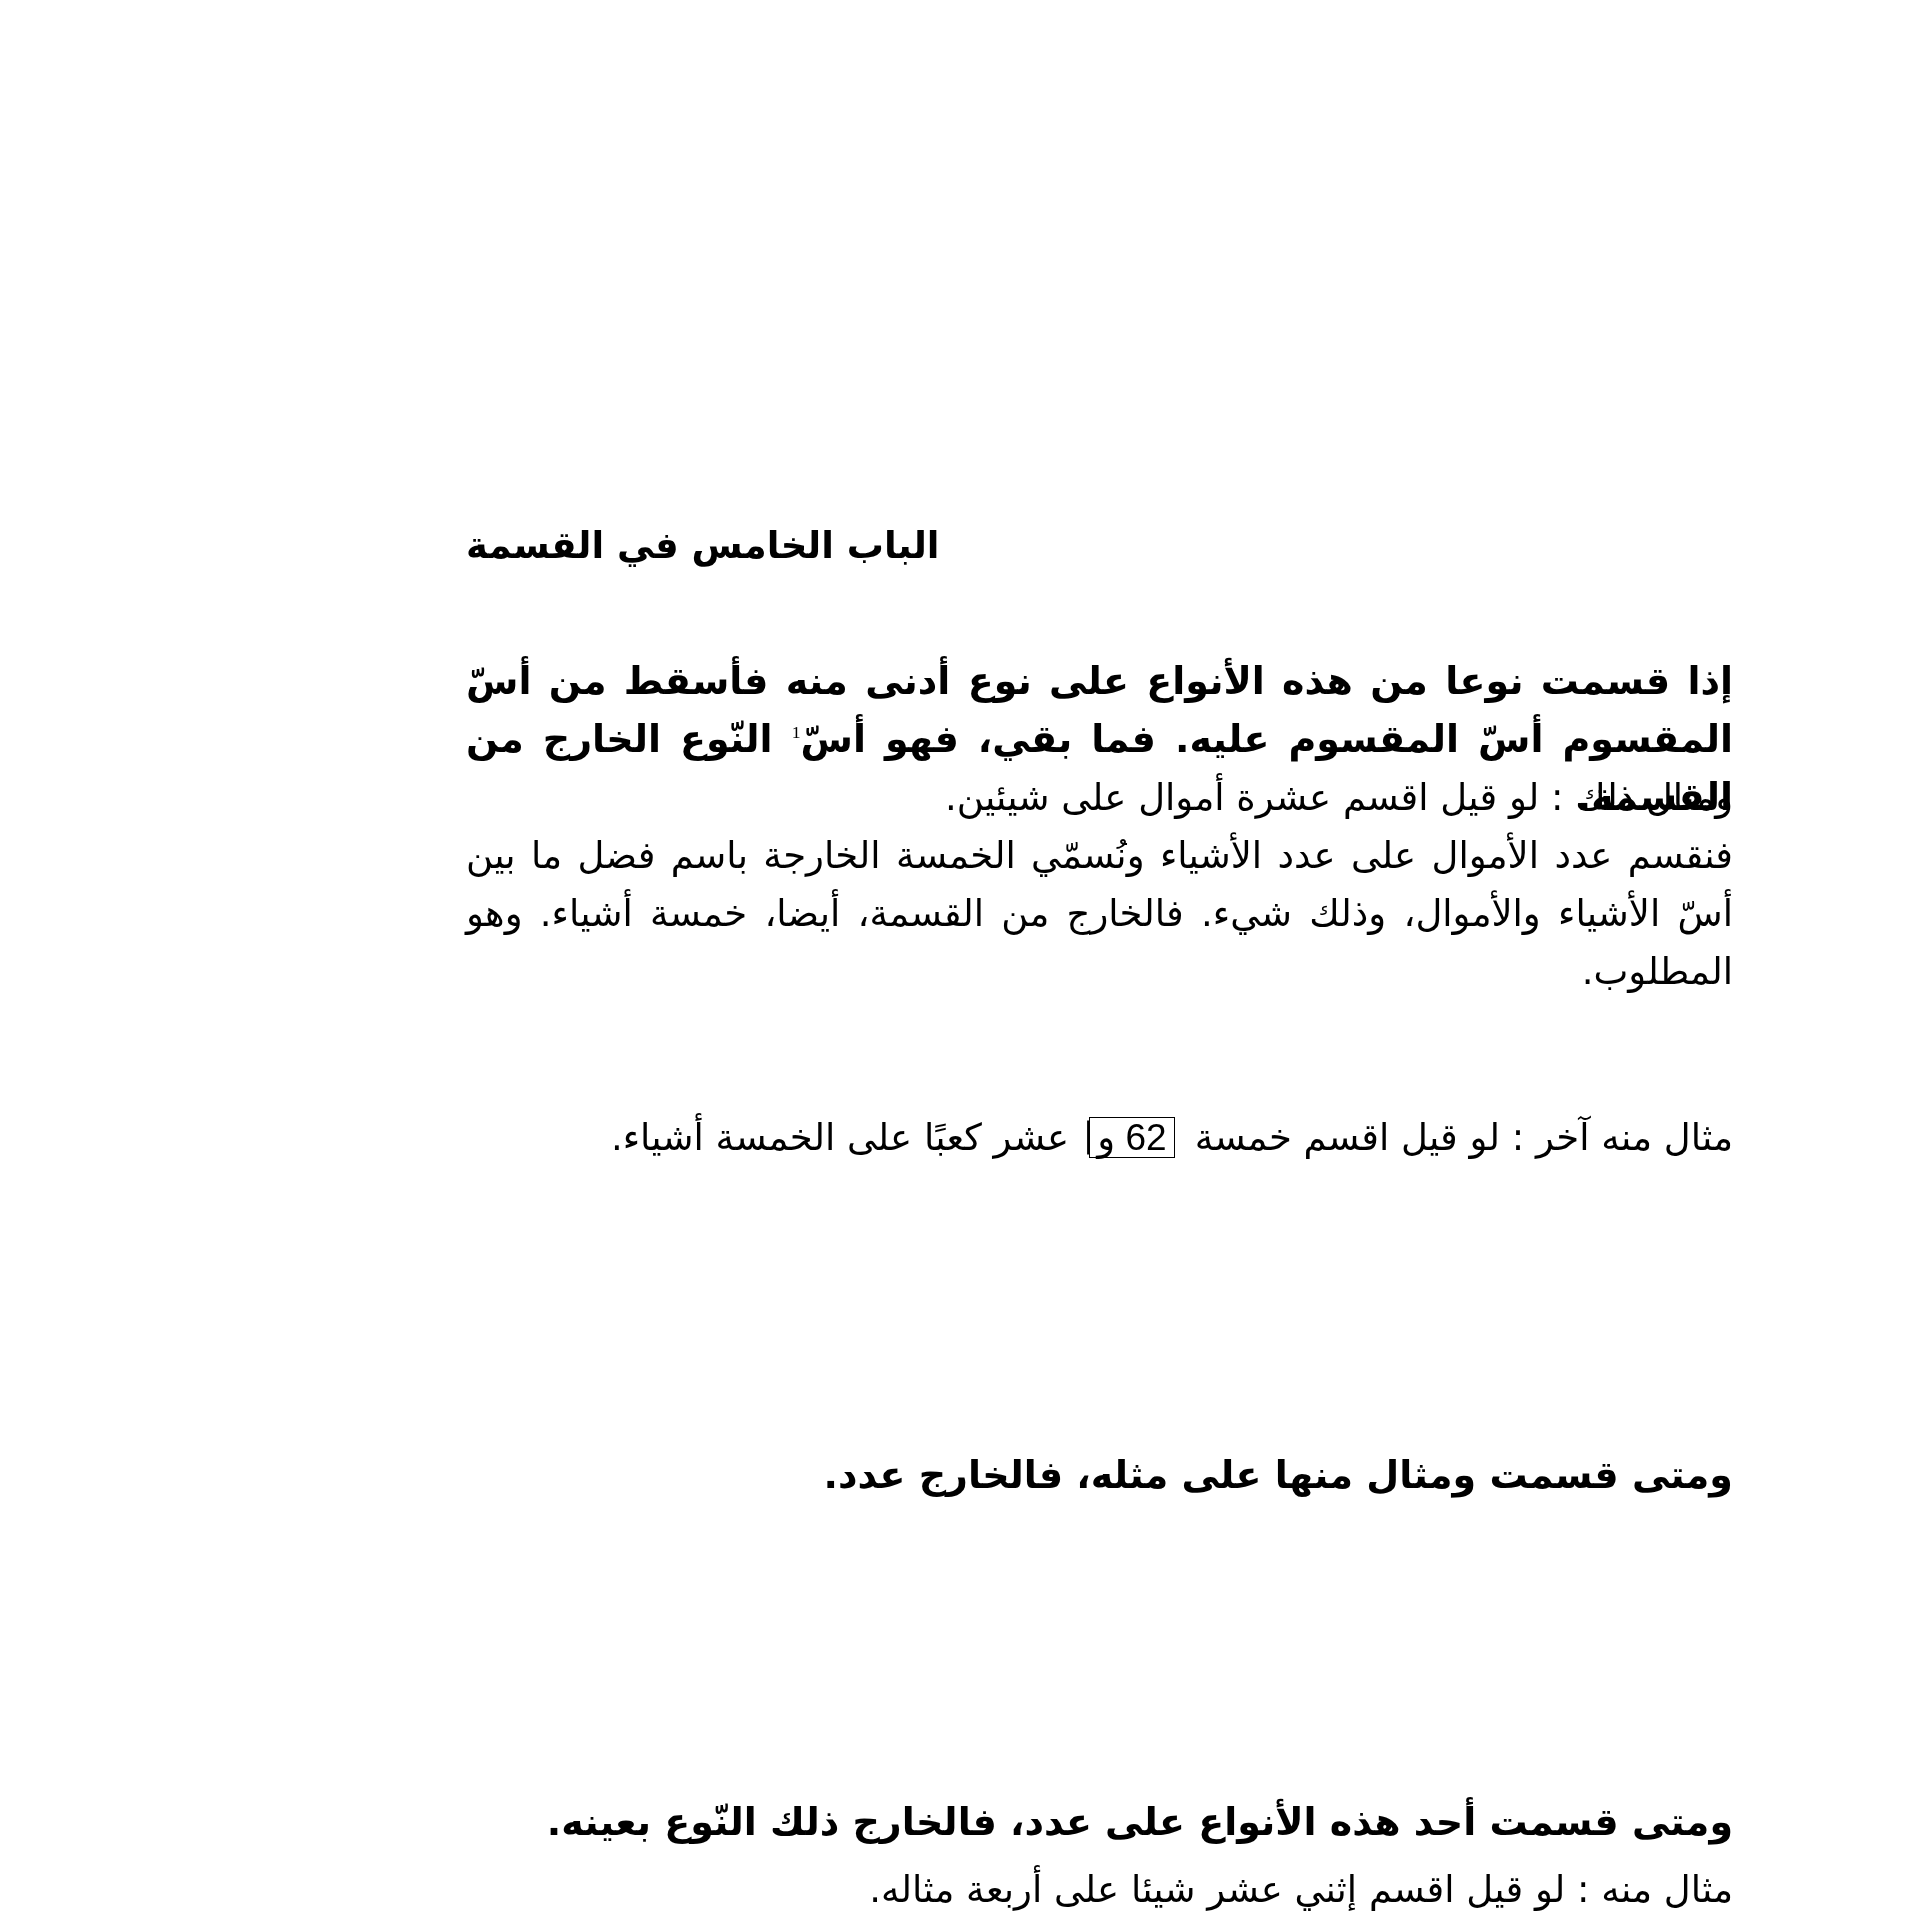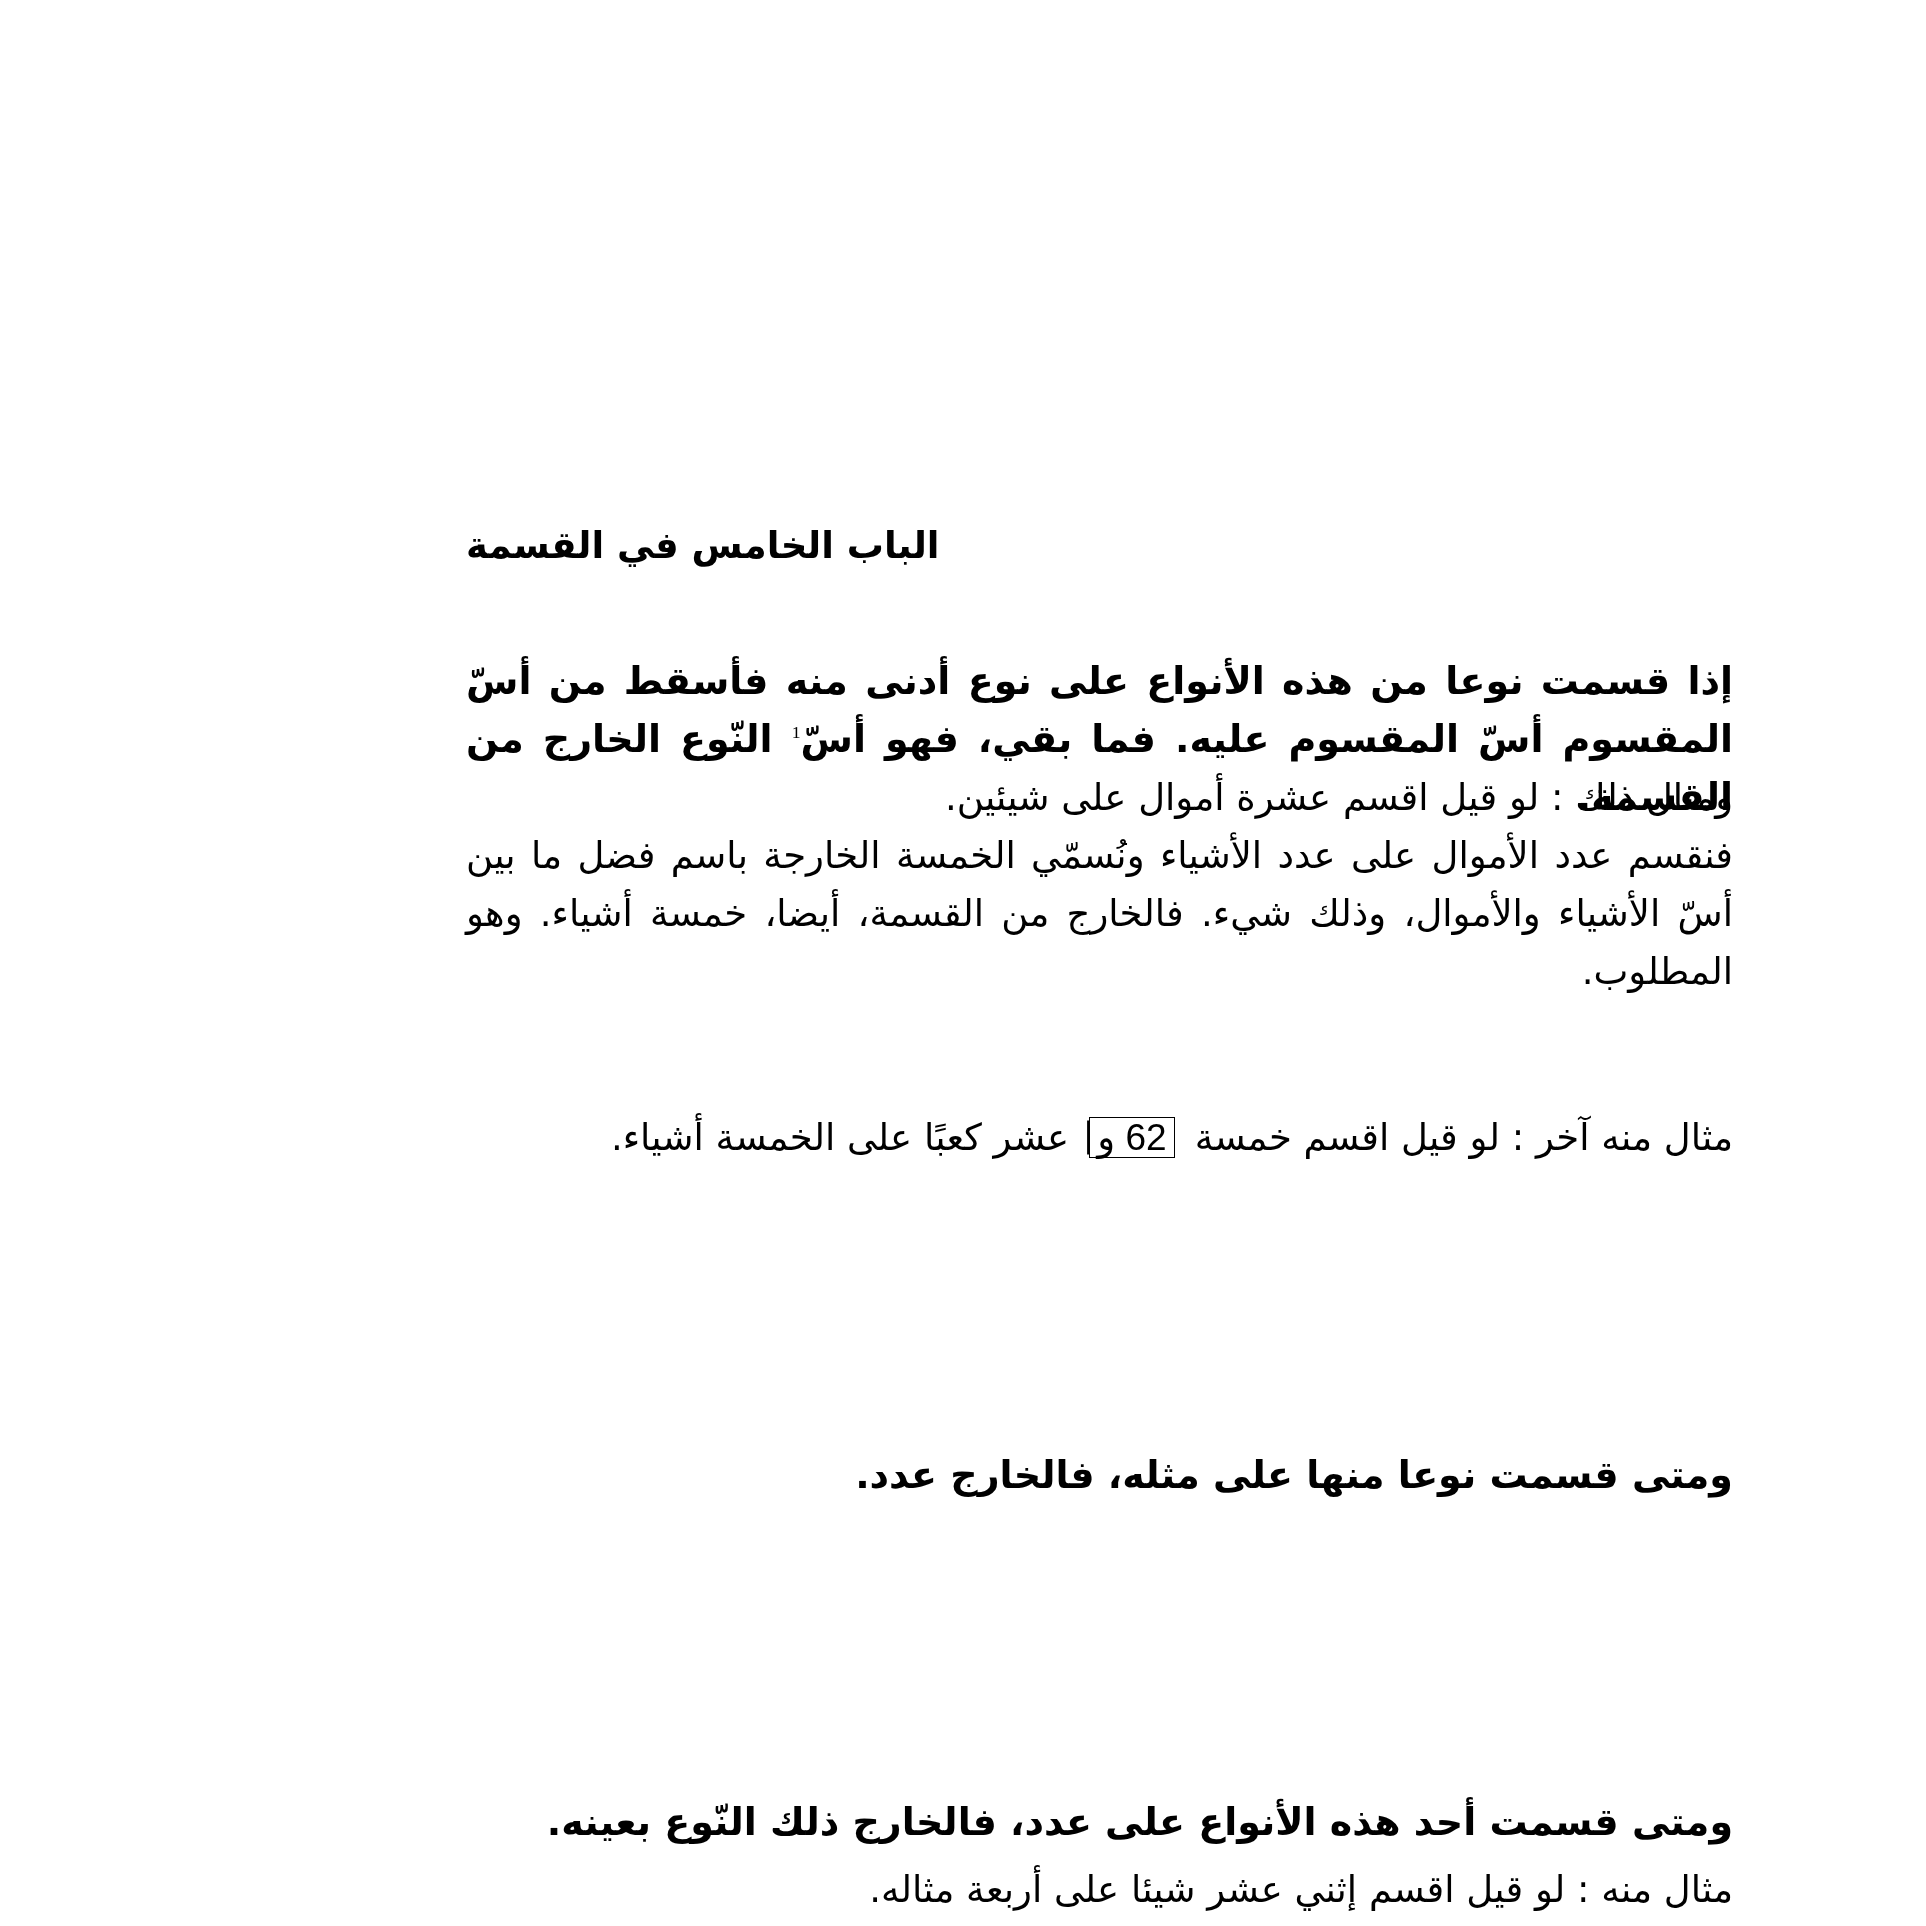--- a/index.html
+++ b/index.html
@@ -99,21 +99,21 @@
 
   <div class="text-block body-para" style="top:1109px;">
     <span class="line">
       <span>مثال منه آخر : لو قيل اقسم خمسة</span>
       <span class="margin-box"><span class="num">62</span> <span>و</span></span>
       <span>عشر كعبًا على الخمسة أشياء.</span>
     </span>
   </div>
 
   <div class="text-block rule-head" style="top:1410px;">
-    <span>ومتى قسمت نوعا منها على مثله، فالخارج عدد.</span>
+    <span>ومتى قسمت ومثال منها على مثله، فالخارج عدد.</span>
   </div>
 
 
   <div class="text-block rule-head" style="top:1757px;">
     <span>ومتى قسمت أحد هذه الأنواع على عدد، فالخارج ذلك النّوع بعينه.</span>
   </div>
 
   <div class="text-block body-para" style="top:1861px;">
     <span class="line">مثال منه : لو قيل اقسم إثني عشر شيئا على أربعة مثاله.</span>
     <span class="line">فنقسم عدد المقسوم على عدد المقسوم عليه، يخرج ثلاثة. والعدد المقسوم عليه ليس له أسّ، بحيث ان يُسقط من أسّ المقسوم، يبقى أسّ المقسوم أسّا للخارج، يُسمّى باسمه. فالخارج يكون ثلاثة أشياء، وهو المطلوب.</span>

